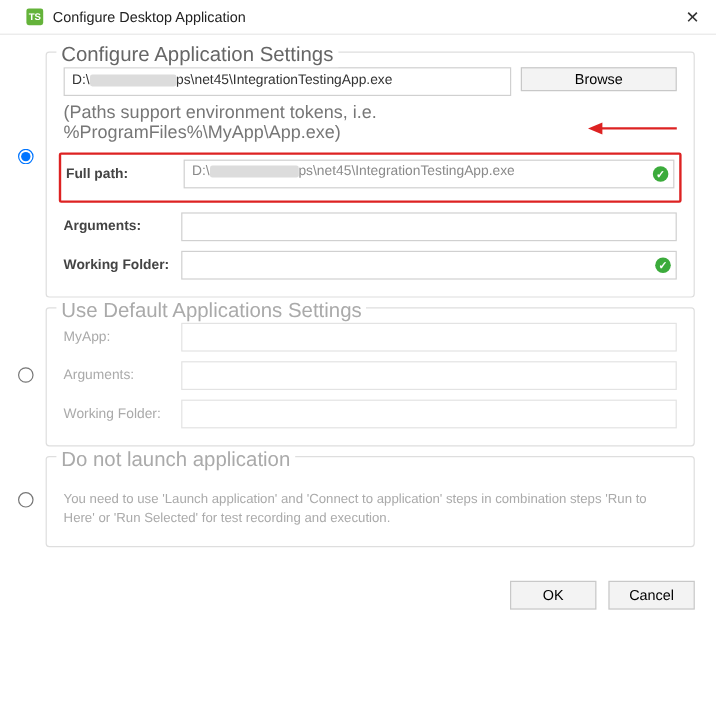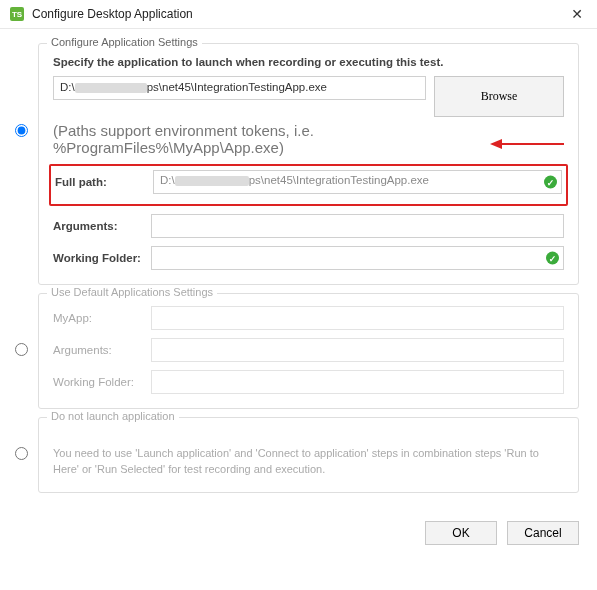--- a/index.html
+++ b/index.html
@@ -1,29 +1,29 @@
 <!DOCTYPE html>
 <html><head>
 <meta charset="utf-8">
 <style>
 * { box-sizing: border-box; font-family: "Segoe UI", Tahoma, sans-serif; }
 body { margin: 0; background: #fff; width: 597px; height: 590px; overflow: hidden; font-size: 12px; color: #333; }
 .title-bar { display: flex; align-items: center; padding: 6px 10px; border-bottom: 1px solid #e8e8e8; }
-.app-icon { width: 14px; height: 14px; background: #64b33a; border-radius: 2px; margin-right: 8px; display: flex; align-items: center; justify-content: center; color: #fff; font-size: 8px; font-weight: bold; }
+.app-icon { width: 14px; height: 14px; background: #64b33a; border-radius: 2px; margin-right: 8px; display: flex; align-items: center; justify-content: center; color: #fff; font-size: 8px; font-weight: bold; margin-left: 12px; }
 .title-text { flex: 1; font-size: 12px; color: #222; }
 .close-x { font-size: 14px; color: #333; cursor: pointer; padding: 0 4px; font-family: Arial; }
 .body { padding: 14px 18px 10px 18px; }
 .section { border: 1px solid #dedede; border-radius: 3px; padding: 12px 14px 14px 14px; margin-bottom: 8px; position: relative; margin-left: 20px; }
-.section-legend { position: absolute; top: -8px; left: 8px; background: #fff; padding: 0 4px; color: #666; font-size: 11px; }
+.section-legend { position: absolute; top: -8px; left: 8px; background: #fff; padding: 0 4px; color: #666; font-size: 17px; }
 .radio-holder { position: absolute; left: -24px; top: 80px; }
 .radio-holder input { margin: 0; }
 .instr { font-weight: 600; font-size: 11.5px; color: #444; margin-bottom: 8px; }
 .row-path { display: flex; gap: 8px; margin-bottom: 5px; }
 .path-input { flex: 1; border: 1px solid #d0d0d0; padding: 4px 6px; font-size: 11.5px; color: #333; height: 24px; }
-.browse-btn { width: 130px; height: 41px; border: 1px solid #c8c8c8; background: #f3f3f3; font-size: 12px; cursor: pointer; font-family: Liberation Serif, serif; }
+.browse-btn { width: 130px; height: 20px; border: 1px solid #c8c8c8; background: #f3f3f3; font-size: 12px; cursor: pointer; }
 .hint { color: #777; font-size: 15px; margin-bottom: 10px; }
 .hint-row { display: flex; align-items: center; }
 .arrow-svg { margin-left: 6px; }
 .field-row { display: flex; align-items: center; margin-bottom: 8px; gap: 6px; }
 .field-label { width: 92px; font-weight: 600; font-size: 11.5px; color: #444; }
 .field-input { flex: 1; border: 1px solid #d0d0d0; height: 24px; padding: 3px 6px; font-size: 11.5px; color: #8a8a8a; position: relative; }
 .field-wrap { flex: 1; position: relative; }
 .field-wrap .field-input { width: 100%; }
 .check-ic { position: absolute; right: 5px; top: 50%; transform: translateY(-50%); width: 13px; height: 13px; background: #3bab3b; border-radius: 50%; display: flex; align-items: center; justify-content: center; }
 .check-ic::after { content: "✓"; color: #fff; font-size: 9px; font-weight: bold; }
@@ -50,21 +50,20 @@
   <div class="title-text">Configure Desktop Application</div>
   <div class="close-x">✕</div>
 </div>
 
 <div class="body">
 
   <div class="section">
     <div class="section-legend">Configure Application Settings</div>
     <div class="radio-holder"><input type="radio" checked="" style=""></div>
 
-    <div class="instr">Specify the application to launch when recording or executing this test.</div>
 
     <div class="row-path">
       <div class="path-input">
         <span>D:\</span><span class="redact" style="width:72px"></span><span>ps\net45\IntegrationTestingApp.exe</span>
       </div>
       <button class="browse-btn">Browse</button>
     </div>
 
     <div class="hint-row">
       <span class="hint">(Paths support environment tokens, i.e. %ProgramFiles%\MyApp\App.exe)</span>

